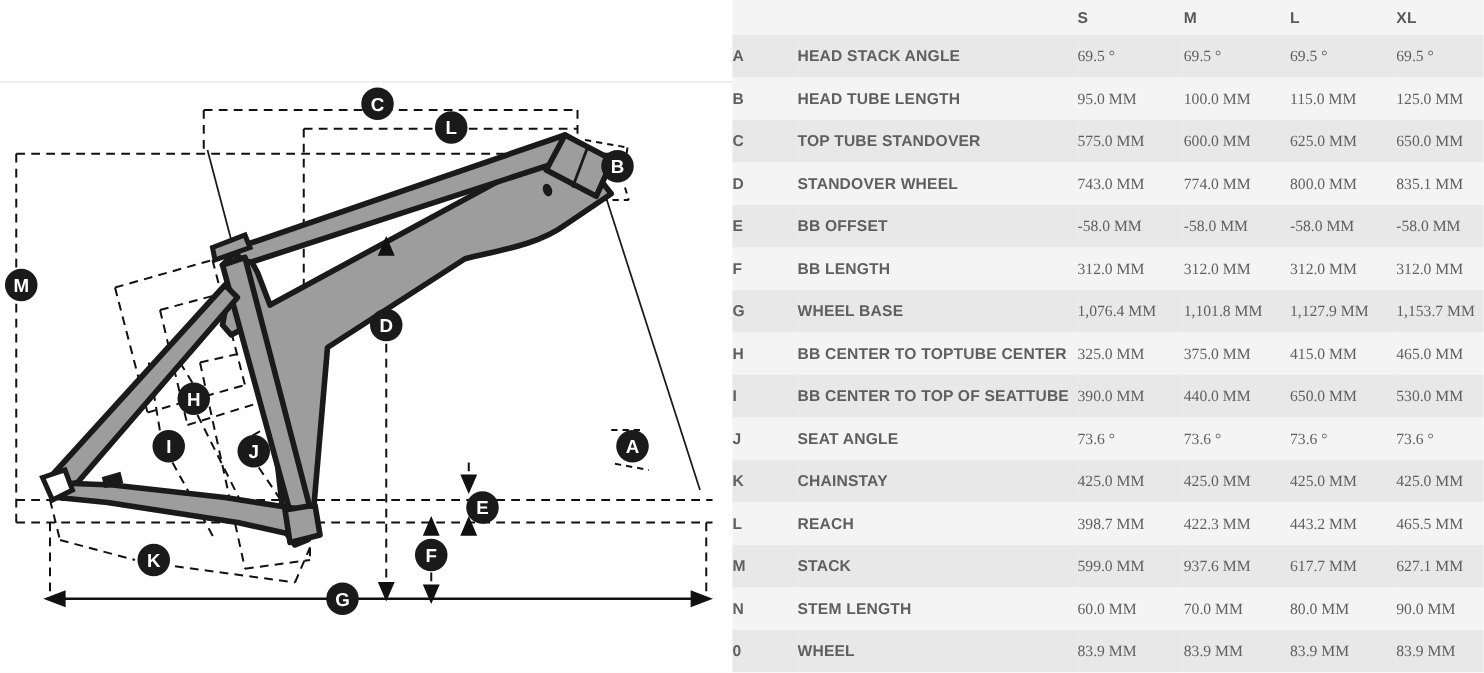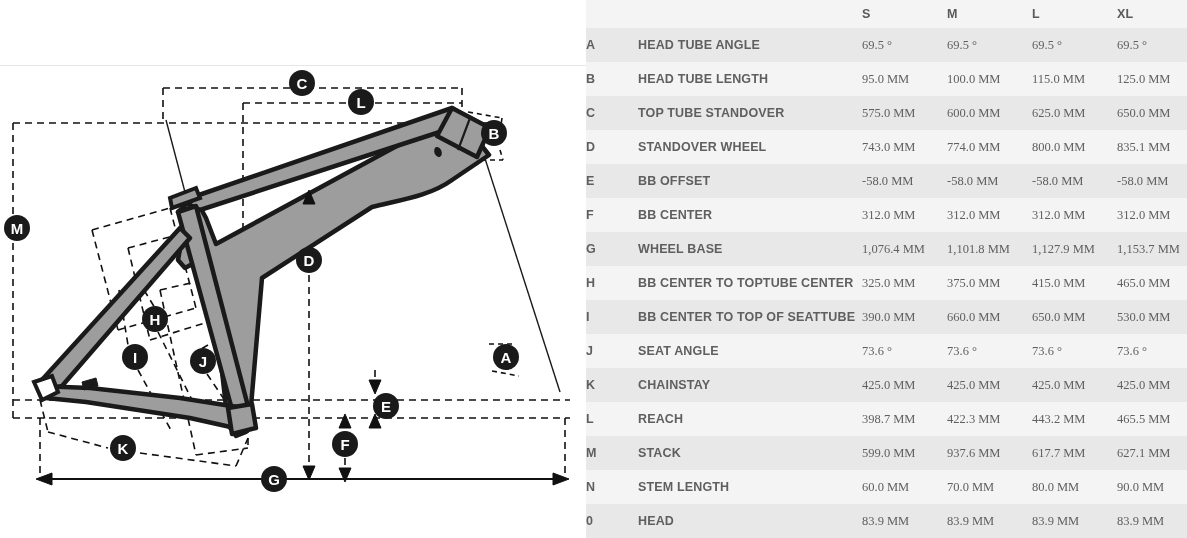--- a/index.html
+++ b/index.html
@@ -297,21 +297,21 @@
           <th class="hlbl"></th>
           <th class="hval">S</th>
           <th class="hval">M</th>
           <th class="hval">L</th>
           <th class="hval">XL</th>
         </tr>
       </thead>
       <tbody id="table-body">
           <tr class="odd">
             <td class="key">A</td>
-            <td class="lbl">HEAD TUBE ANGLE</td>
+            <td class="lbl">HEAD STACK ANGLE</td>
             <td class="val">69.5 °</td>
             <td class="val">69.5 °</td>
             <td class="val">69.5 °</td>
             <td class="val">69.5 °</td>
           </tr>
           <tr class="even">
             <td class="key">B</td>
             <td class="lbl">HEAD TUBE LENGTH</td>
             <td class="val">95.0 MM</td>
             <td class="val">100.0 MM</td>
@@ -337,21 +337,21 @@
           <tr class="odd">
             <td class="key">E</td>
             <td class="lbl">BB OFFSET</td>
             <td class="val">-58.0 MM</td>
             <td class="val">-58.0 MM</td>
             <td class="val">-58.0 MM</td>
             <td class="val">-58.0 MM</td>
           </tr>
           <tr class="even">
             <td class="key">F</td>
-            <td class="lbl">BB CENTER</td>
+            <td class="lbl">BB LENGTH</td>
             <td class="val">312.0 MM</td>
             <td class="val">312.0 MM</td>
             <td class="val">312.0 MM</td>
             <td class="val">312.0 MM</td>
           </tr>
           <tr class="odd">
             <td class="key">G</td>
             <td class="lbl">WHEEL BASE</td>
             <td class="val">1,076.4 MM</td>
             <td class="val">1,101.8 MM</td>
@@ -363,21 +363,21 @@
             <td class="lbl">BB CENTER TO TOPTUBE CENTER</td>
             <td class="val">325.0 MM</td>
             <td class="val">375.0 MM</td>
             <td class="val">415.0 MM</td>
             <td class="val">465.0 MM</td>
           </tr>
           <tr class="odd">
             <td class="key">I</td>
             <td class="lbl">BB CENTER TO TOP OF SEATTUBE</td>
             <td class="val">390.0 MM</td>
-            <td class="val">660.0 MM</td>
+            <td class="val">440.0 MM</td>
             <td class="val">650.0 MM</td>
             <td class="val">530.0 MM</td>
           </tr>
           <tr class="even">
             <td class="key">J</td>
             <td class="lbl">SEAT ANGLE</td>
             <td class="val">73.6 °</td>
             <td class="val">73.6 °</td>
             <td class="val">73.6 °</td>
             <td class="val">73.6 °</td>
@@ -409,21 +409,21 @@
           <tr class="even">
             <td class="key">N</td>
             <td class="lbl">STEM LENGTH</td>
             <td class="val">60.0 MM</td>
             <td class="val">70.0 MM</td>
             <td class="val">80.0 MM</td>
             <td class="val">90.0 MM</td>
           </tr>
           <tr class="odd">
             <td class="key">0</td>
-            <td class="lbl">HEAD</td>
+            <td class="lbl">WHEEL</td>
             <td class="val">83.9 MM</td>
             <td class="val">83.9 MM</td>
             <td class="val">83.9 MM</td>
             <td class="val">83.9 MM</td>
           </tr>
         </tbody>
     </table>
   </div>
 
 </div>

